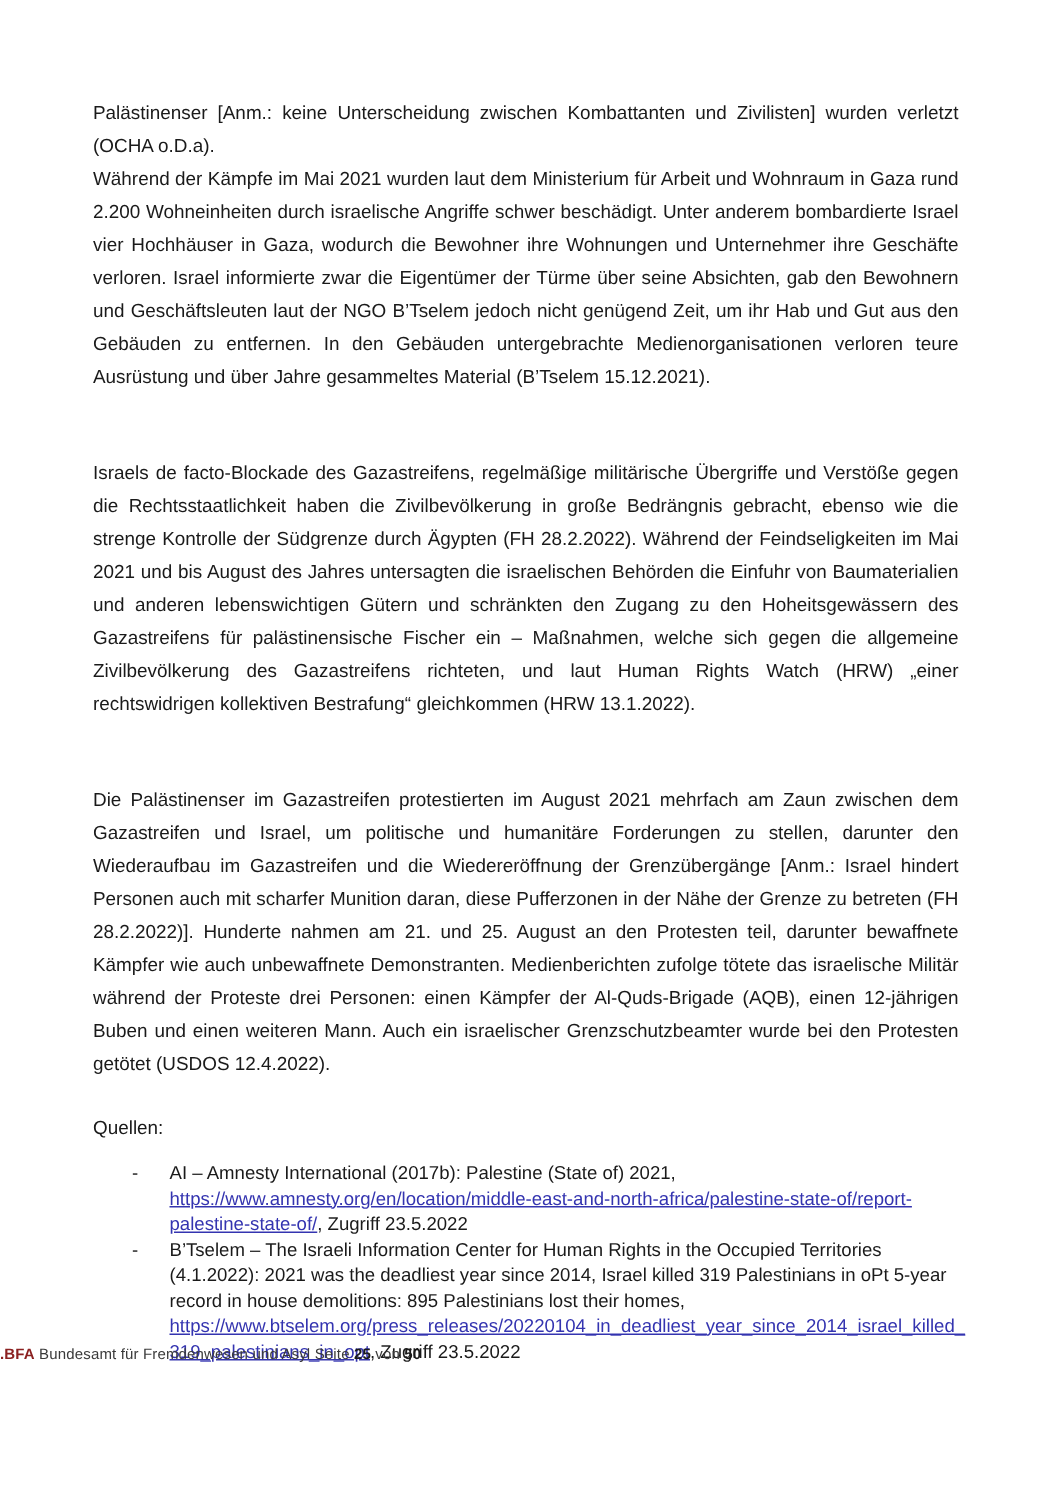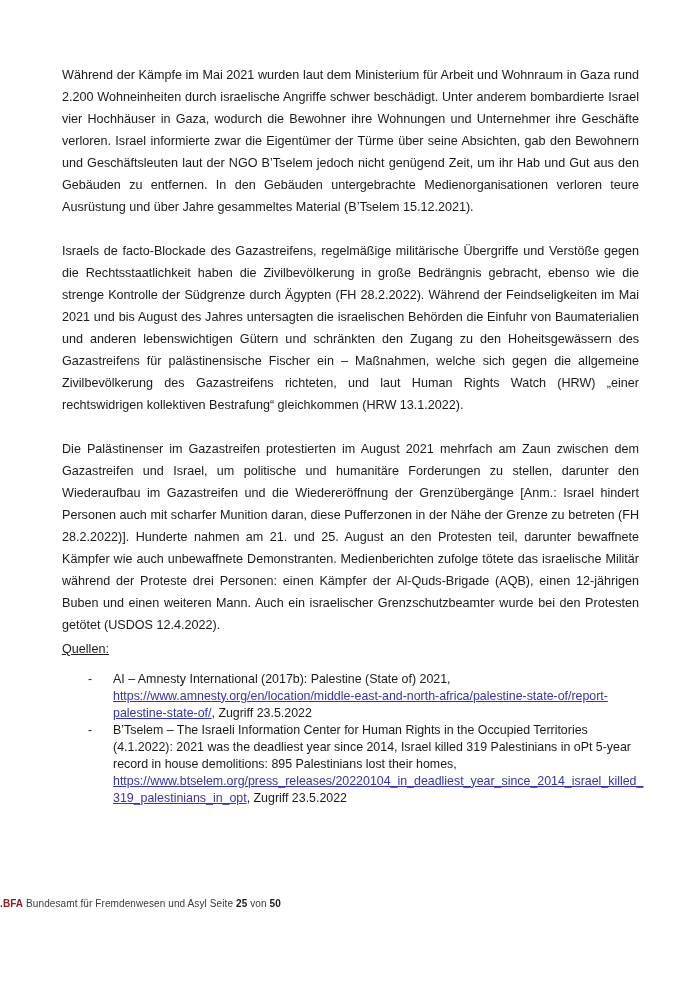--- a/index.html
+++ b/index.html
@@ -15,26 +15,25 @@
   .content {
     padding: 64px 52px 0 62px;
   }
   p.body-para {
     margin: 0;
     font-size: 12.6px;
     line-height: 22px;
     text-align: justify;
     width: 577px;
   }
-  p.gap-before { margin-top: 22px; }
+  p.gap-before { margin-top: 42px; }
   .sources-heading {
-    margin-top: 5px;
+    margin-top: 24px;
     font-size: 12.6px;
     line-height: 17px;
-    text-decoration: underline;
     width: 577px;
   }
   .source-list { margin: 0; padding: 0; list-style: none; }
   .source-item {
     display: flex;
     font-size: 12.4px;
     line-height: 17px;
     color: #1a1a1a;
   }
   .bullet {
@@ -67,20 +66,21 @@
     font-weight: bold;
   }
   .pg-num { font-weight: bold; color: #1a1a1a; }
 </style>
 </head>
 <body>
 
 <div class="page">
   <div class="content">
 
+    <p class="body-para">Palästinenser [Anm.: keine Unterscheidung zwischen Kombattanten und Zivilisten] wurden verletzt (OCHA o.D.a).</p>
 
     <p class="body-para">Während der Kämpfe im Mai 2021 wurden laut dem Ministerium für Arbeit und Wohnraum in Gaza rund 2.200 Wohneinheiten durch israelische Angriffe schwer beschädigt. Unter anderem bombardierte Israel vier Hochhäuser in Gaza, wodurch die Bewohner ihre Wohnungen und Unternehmer ihre Geschäfte verloren. Israel informierte zwar die Eigentümer der Türme über seine Absichten, gab den Bewohnern und Geschäftsleuten laut der NGO B’Tselem jedoch nicht genügend Zeit, um ihr Hab und Gut aus den Gebäuden zu entfernen. In den Gebäuden untergebrachte Medienorganisationen verloren teure Ausrüstung und über Jahre gesammeltes Material (B’Tselem 15.12.2021).</p>
 
     <p class="body-para gap-before">Israels de facto-Blockade des Gazastreifens, regelmäßige militärische Übergriffe und Verstöße gegen die Rechtsstaatlichkeit haben die Zivilbevölkerung in große Bedrängnis gebracht, ebenso wie die strenge Kontrolle der Südgrenze durch Ägypten (FH 28.2.2022). Während der Feindseligkeiten im Mai 2021 und bis August des Jahres untersagten die israelischen Behörden die Einfuhr von Baumaterialien und anderen lebenswichtigen Gütern und schränkten den Zugang zu den Hoheitsgewässern des Gazastreifens für palästinensische Fischer ein – Maßnahmen, welche sich gegen die allgemeine Zivilbevölkerung des Gazastreifens richteten, und laut Human Rights Watch (HRW) „einer rechtswidrigen kollektiven Bestrafung“ gleichkommen (HRW 13.1.2022).</p>
 
     <p class="body-para gap-before">Die Palästinenser im Gazastreifen protestierten im August 2021 mehrfach am Zaun zwischen dem Gazastreifen und Israel, um politische und humanitäre Forderungen zu stellen, darunter den Wiederaufbau im Gazastreifen und die Wiedereröffnung der Grenzübergänge [Anm.: Israel hindert Personen auch mit scharfer Munition daran, diese Pufferzonen in der Nähe der Grenze zu betreten (FH 28.2.2022)]. Hunderte nahmen am 21. und 25. August an den Protesten teil, darunter bewaffnete Kämpfer wie auch unbewaffnete Demonstranten. Medienberichten zufolge tötete das israelische Militär während der Proteste drei Personen: einen Kämpfer der Al-Quds-Brigade (AQB), einen 12-jährigen Buben und einen weiteren Mann. Auch ein israelischer Grenzschutzbeamter wurde bei den Protesten getötet (USDOS 12.4.2022).</p>
 
     <p class="sources-heading">Quellen:</p>
 
     <ul class="source-list">

